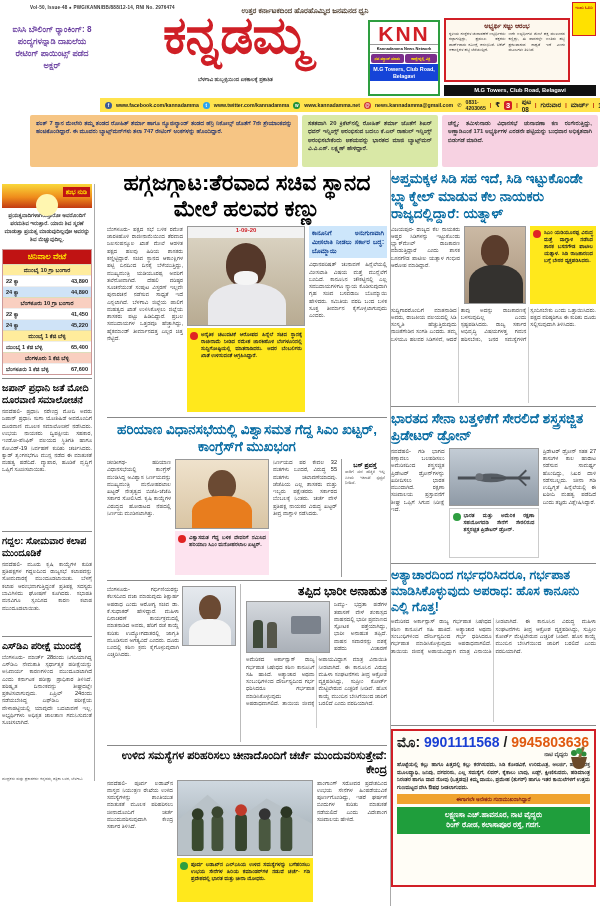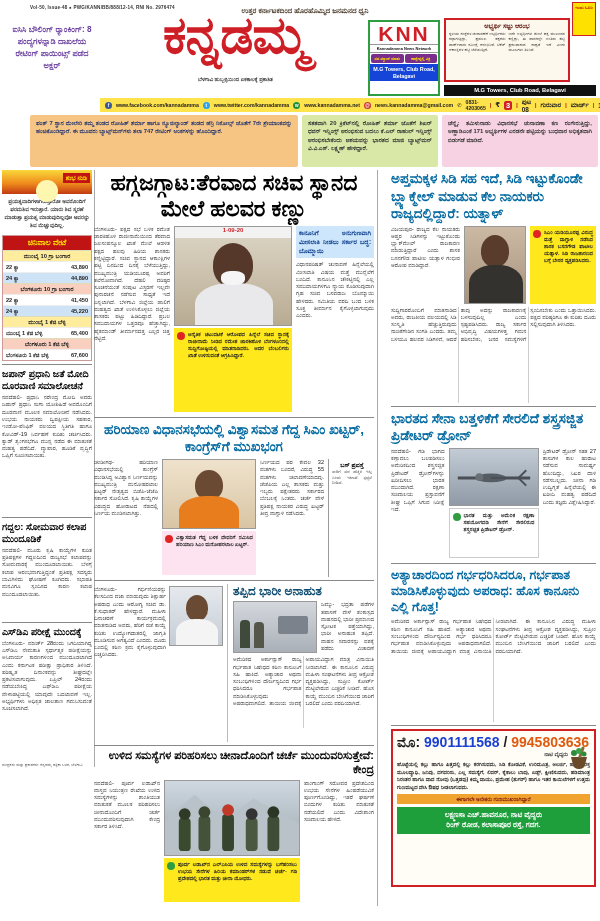--- a/index.html
+++ b/index.html
@@ -37,31 +37,31 @@
   .price{background:#d11f26;color:#fff;border-radius:2px;padding:0 2px;font-size:7.5px;font-weight:900;}
   .sep{color:#a00;font-weight:bold;}
   .datebit{font-size:6.4px;color:#222;}
   
   .brief{top:115px;height:52px;border-radius:2px;padding:4px 6px;box-sizing:border-box;
          font-size:5.9px;font-weight:bold;line-height:1.42;text-align:justify;}
   .b1{left:30px;width:268px;background:#f6c584;color:#24356e;}
   .b2{left:302px;width:136px;background:#d9e8a6;color:#333;}
   .b3{left:442px;width:156px;background:#f7d2e2;color:#333;}
   
-  .colL{top:170px;left:2px;width:93px;border-right:1px solid #aaa;padding-right:2px;box-sizing:border-box;}
-  .colM{top:170px;left:91px;width:287px;border-right:1px solid #aaa;padding:0 3px;box-sizing:border-box;}
+  .colL{top:184px;left:2px;width:93px;border-right:1px solid #aaa;padding-right:2px;box-sizing:border-box;}
+  .colM{top:170px;left:104px;width:287px;border-right:1px solid #aaa;padding:0 3px;box-sizing:border-box;}
   .colR{top:170px;left:389px;width:209px;padding:0 2px;box-sizing:border-box;}
   .kbody{font-size:5.6px;line-height:1.3;text-align:justify;color:#1b1b1b;overflow:hidden;}
   .cols2{column-count:2;column-gap:4px;column-rule:1px solid #ccc;}
   .cols3{column-count:3;column-gap:4px;column-rule:1px solid #ccc;}
   .hr{border-top:1px solid #888;margin:3px 0;}
   .h-main{font-size:22px;font-weight:900;line-height:1.18;text-align:center;color:#000;}
   .h-lg{font-size:13.5px;font-weight:900;line-height:1.3;color:#0369a1;}
   .h-sm{font-size:9.5px;font-weight:900;line-height:1.25;color:#000;}
-  .h-red{font-size:12px;font-weight:900;color:#0c4a6e;text-align:left;line-height:1.2;}
+  .h-red{font-size:12px;font-weight:900;color:#000000;text-align:right;line-height:1.2;}
   .photo{position:relative;overflow:hidden;border:1px solid #999;box-sizing:border-box;}
   .cap{background:#ffe81c;position:relative;padding:3px 3px 3px 14px;box-sizing:border-box;}
   .cap .dot{position:absolute;left:3px;top:4px;width:8px;height:8px;border-radius:50%;background:#e02424;}
   .cap .dot.g{background:#2e9e40;} .cap.pink{background:#fde3ef;} .cap.white{background:#fff;}
   .ctext{font-size:5.3px;font-weight:bold;line-height:1.35;text-align:justify;color:#222;}
   .head-sil{position:absolute;border-radius:50% 50% 45% 45%;}
   .torso-sil{position:absolute;border-radius:45% 45% 0 0;}
   
   .gold{border:1px solid #c99;margin-top:3px;}
   .gtitle{background:#c01313;color:#ffe100;font-size:8px;font-weight:900;text-align:center;padding:2px 0;}

